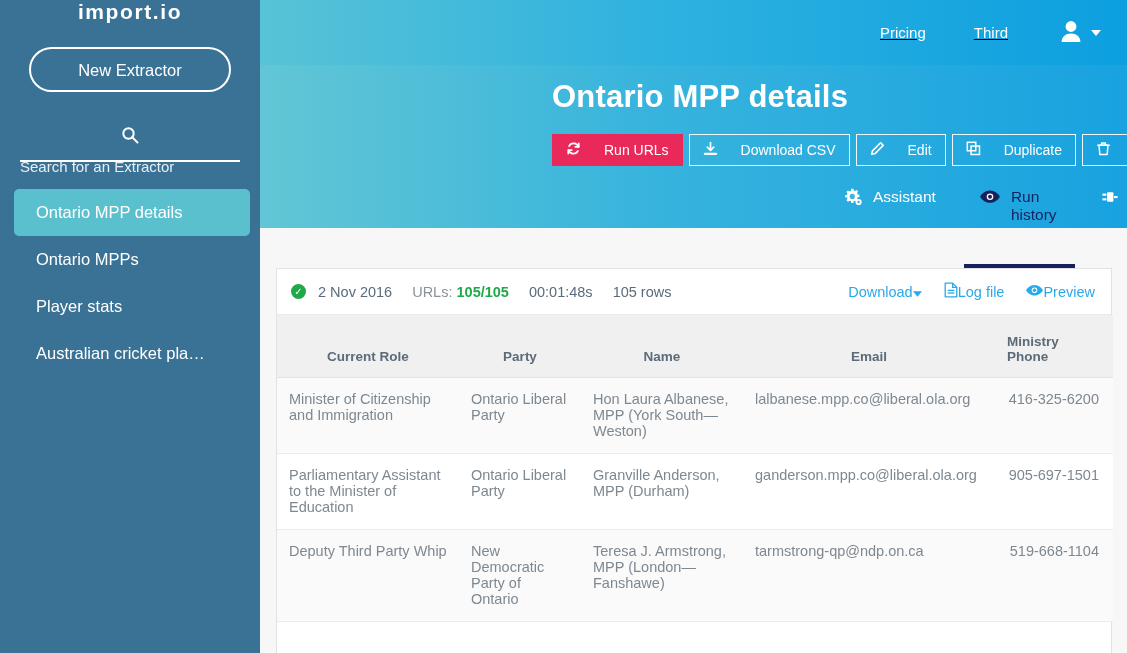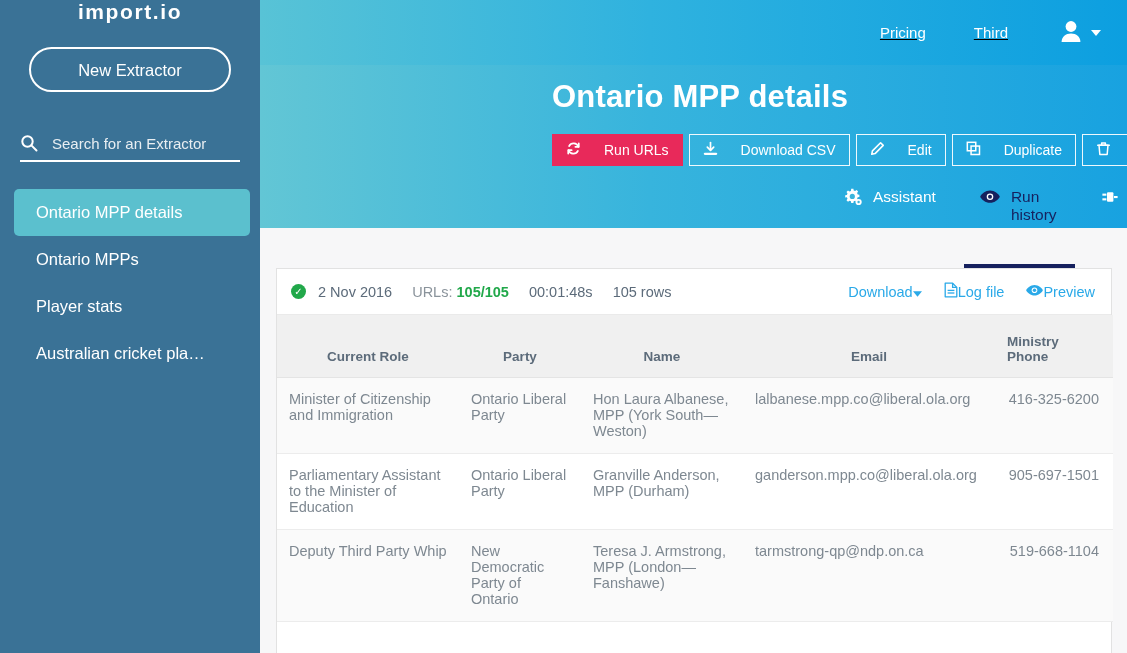--- a/index.html
+++ b/index.html
@@ -39,20 +39,21 @@
     text-align: center;
     cursor: pointer;
   }
   .search-wrap {
     margin: 34px 20px 0 20px;
     border-bottom: 2px solid #ffffff;
     height: 36px;
     display: flex;
     align-items: center;
     gap: 14px;
+    flex-direction: column;
   }
   .search-icon { flex: 0 0 18px; color: #ffffff; display:flex; align-items:center; }
   .search-input {
     background: transparent; border: none; outline: none;
     color: #ffffff; font-size: 15px;
     font-family: "Liberation Sans", sans-serif;
     width: 100%;
   }
   .search-input::placeholder { color: #e8eef2; opacity: 1; }
 

